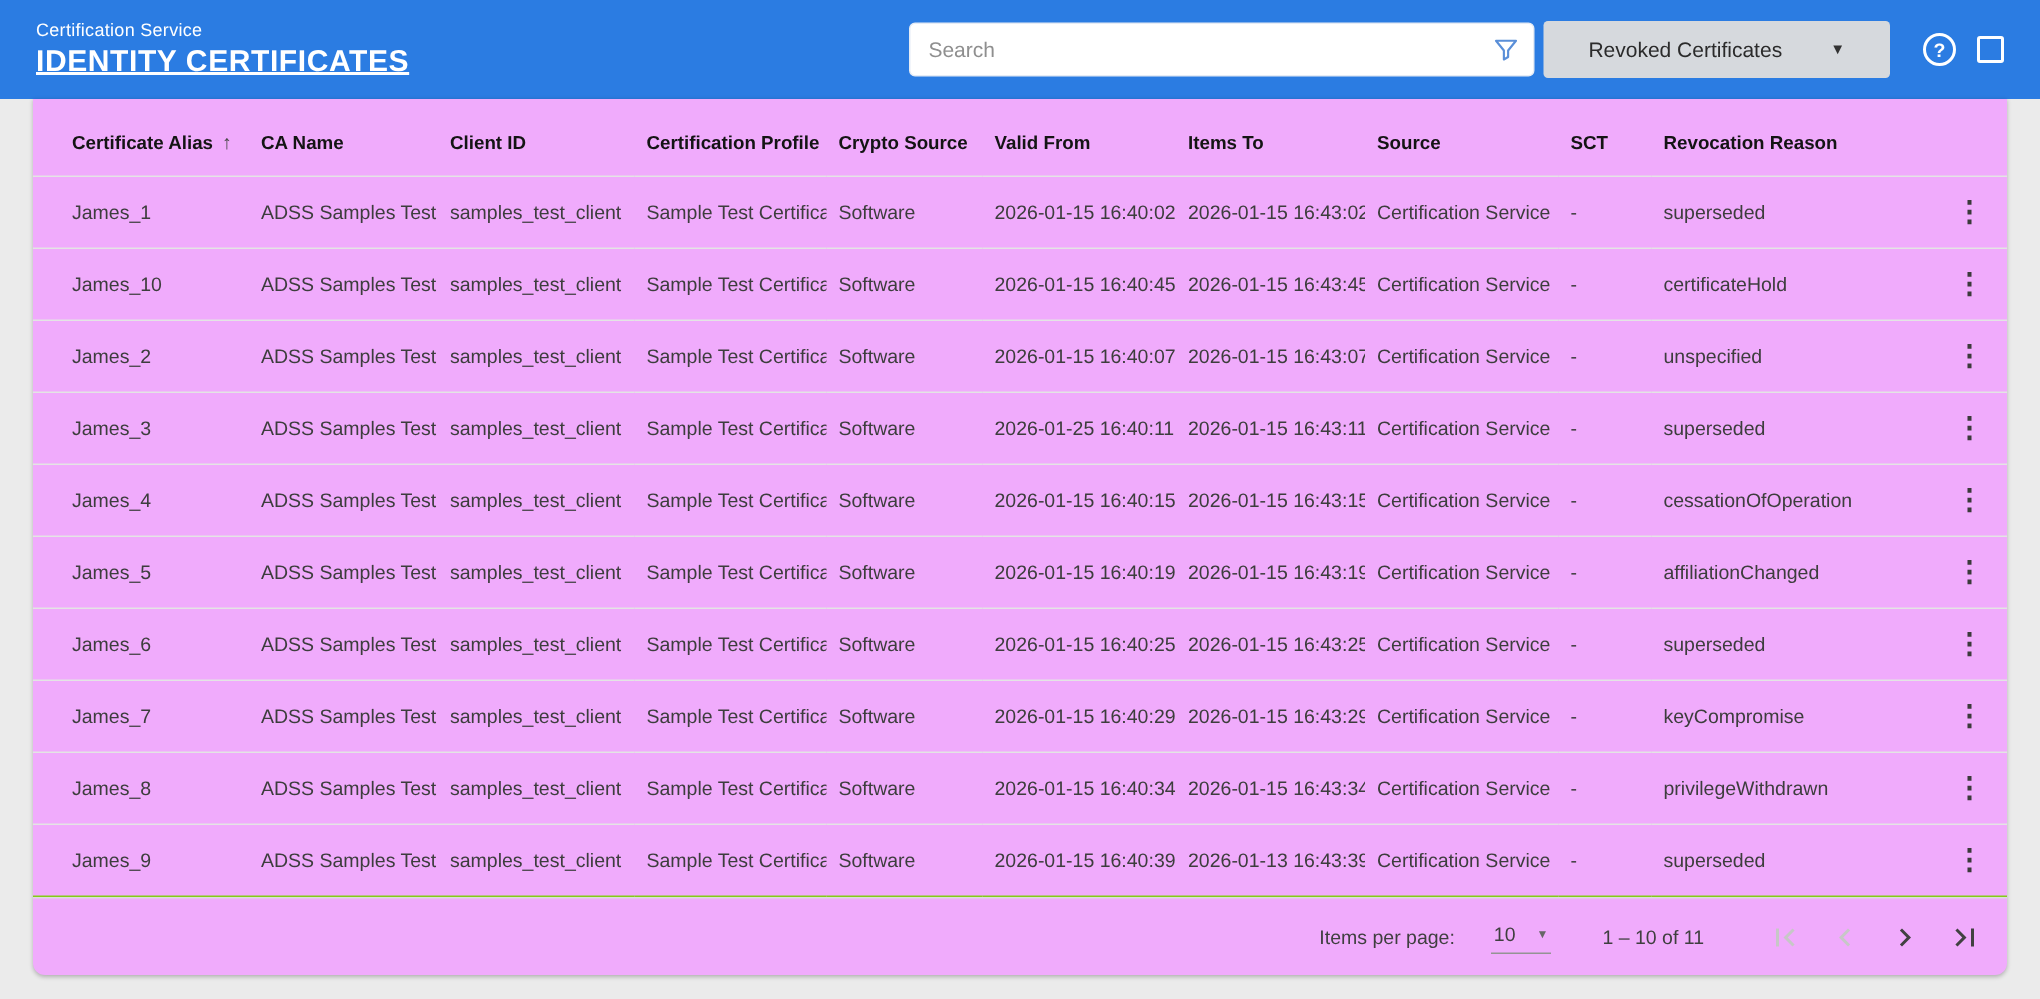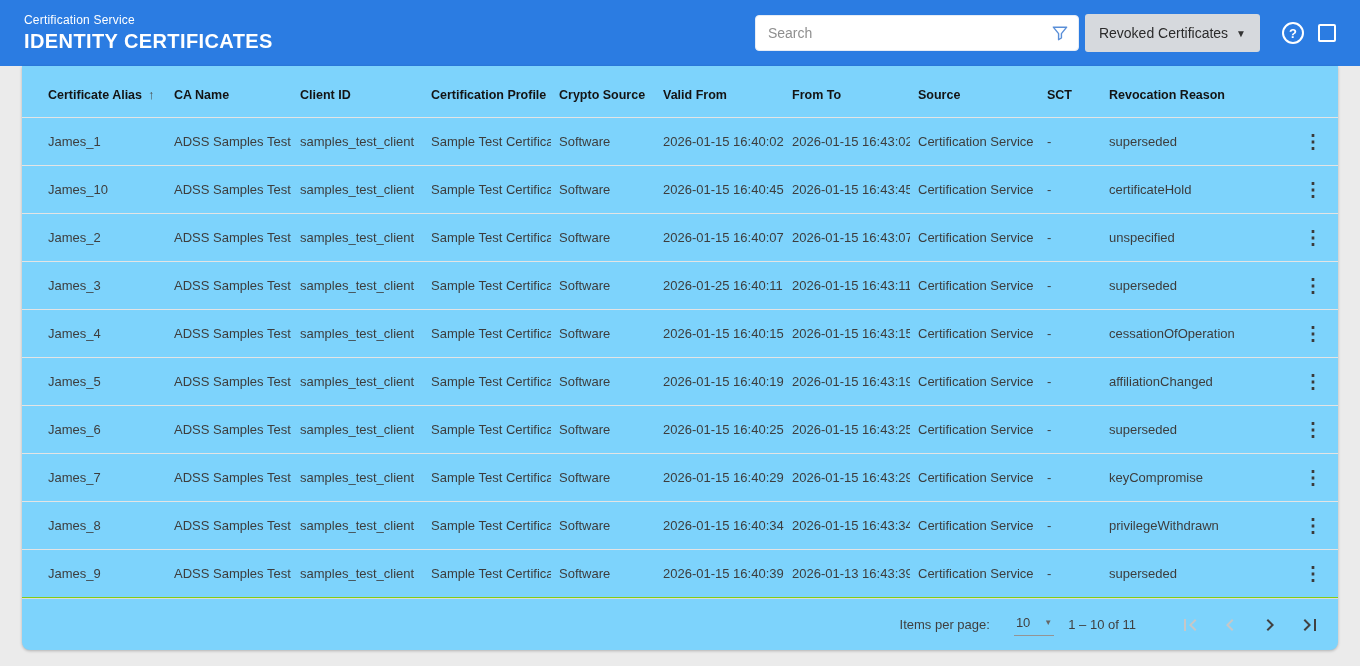--- a/index.html
+++ b/index.html
@@ -14,72 +14,73 @@
     height: 66px;
     background: #2b7ce2;
     display: flex;
     align-items: center;
     justify-content: space-between;
     padding: 0 24px 0 24px;
     color: #fff;
   }
   .title-block { display: flex; flex-direction: column; gap: 3px; }
   .subtitle { font-size: 12px; font-weight: 400; letter-spacing: .2px; }
-  .title { font-size: 20px; font-weight: 700; letter-spacing: .4px; }
+  .title { font-size: 20px; font-weight: 700; letter-spacing: .4px; text-decoration: underline; }
 
   .controls { display: flex; align-items: center; }
   .search-wrap { position: relative; }
   .search-wrap input {
-    width: 324px; height: 36px;
+    width: 417px; height: 36px;
     border: 1px solid #e6ecf5;
     border-radius: 4px;
     padding: 0 30px 0 12px;
     font-size: 14px;
     font-family: "Liberation Sans", sans-serif;
     color: #333;
     outline: none;
   }
   .search-wrap input::placeholder { color: #8f8f8f; }
   .funnel {
     position: absolute; right: 9px; top: 50%;
     transform: translateY(-50%);
     width: 20px; height: 20px; cursor: pointer;
   }
   .filter-dropdown {
     margin-left: 6px;
     height: 38px;
     background: #d6d9dd;
     border-radius: 3px;
     display: flex; align-items: center;
-    padding: 0 14px;
+    padding: 0 30px;
     font-size: 14px;
     color: #2b2b2b;
     cursor: pointer;
     white-space: nowrap;
+    gap: 24px;
   }
   .filter-dropdown .caret { font-size: 10px; margin-left: 8px; color: #333; }
   .help-btn {
     margin-left: 22px;
     width: 22px; height: 22px;
     border: 2px solid #fff; border-radius: 50%;
     display: flex; align-items: center; justify-content: center;
     font-size: 13px; font-weight: 700; color: #fff; cursor: pointer;
   }
   .square-btn {
     margin-left: 14px;
     width: 18px; height: 18px;
     border: 2px solid #fff; border-radius: 2px;
     cursor: pointer;
   }
 
   
   .card {
     margin: 0 22px;
     height: 584px;
-    background: #7dd3fc;
+    background: #f0abfc;
     border-radius: 0 0 8px 8px;
     box-shadow: 0 1px 3px rgba(0,0,0,.25);
     display: flex; flex-direction: column;
   }
 
   table { width: 100%; border-collapse: collapse; table-layout: fixed; }
   thead th {
     text-align: left;
     font-size: 12.5px; font-weight: 700; color: #141414;
     padding: 21px 8px 15px 8px;
@@ -110,21 +111,21 @@
     font-size: 13px; color: #3f3f3f; text-align: right;
   }
   .page-size-select {
     display: inline-flex; align-items: center;
     margin-left: 24px;
     border-bottom: 1px solid #949494;
     padding: 2px 2px 5px 2px;
     cursor: pointer;
   }
   .page-size-select .caret-dark { font-size: 8px; color: #666; margin-left: 14px; }
-  .range-label { margin-left: 14px; }
+  .range-label { margin-left: 34px; }
   .pg-icons { display: flex; align-items: center; margin-left: 26px; }
   .pg-btn { width: 24px; height: 24px; margin-left: 16px; cursor: pointer; display: flex; align-items: center; justify-content: center; }
   .pg-btn svg { width: 24px; height: 24px; }
   .pg-enabled svg path { fill: #414141; }
   .pg-disabled svg path { fill: #c7c7c7; }
 </style>
 </head>
 <body>
 
 <div class="topbar">
@@ -168,21 +169,21 @@
     <thead>
       <tr>
         <th>
           <span>Certificate Alias</span><span class="sort-arrow">↑</span>
         </th>
         <th>CA Name</th>
         <th>Client ID</th>
         <th>Certification Profile</th>
         <th>Crypto Source</th>
         <th>Valid From</th>
-        <th>From To</th>
+        <th>Items To</th>
         <th>Source</th>
         <th>SCT</th>
         <th>Revocation Reason</th>
         <th></th>
       </tr>
     </thead>
     <tbody>
   <tr>
     <td><a class="cell-link">James_1</a></td>
     <td>ADSS Samples Test CA</td>

